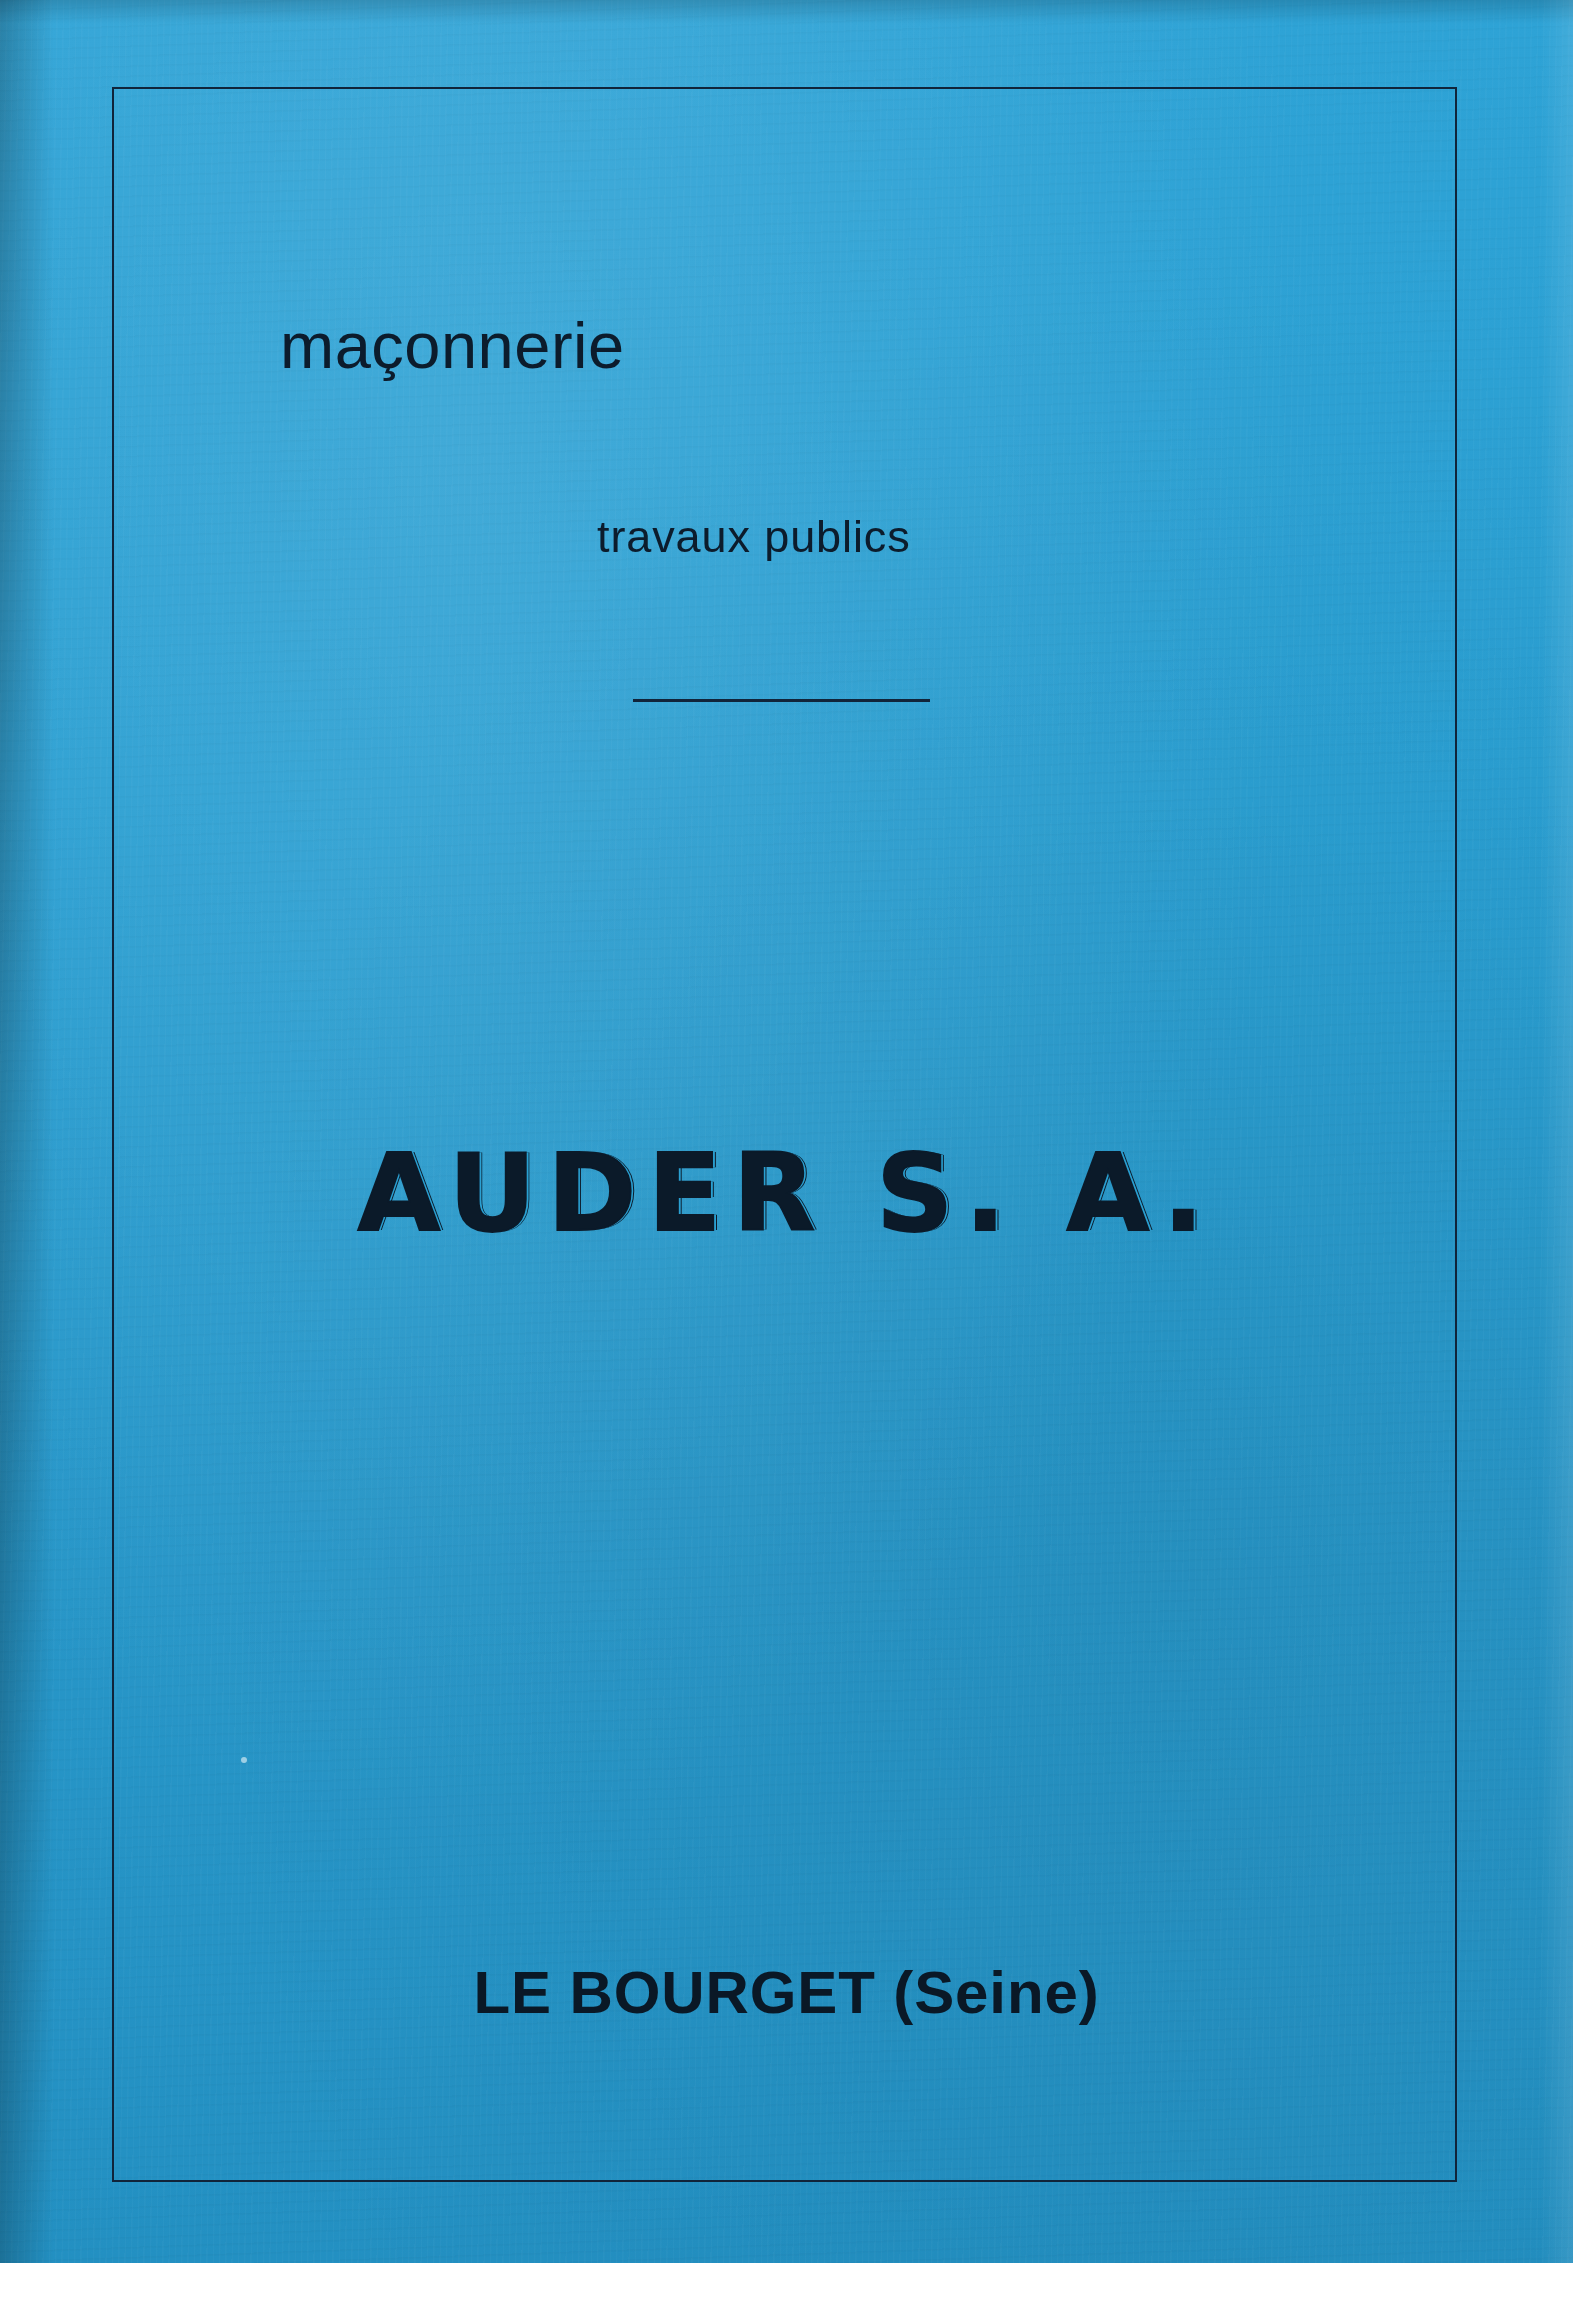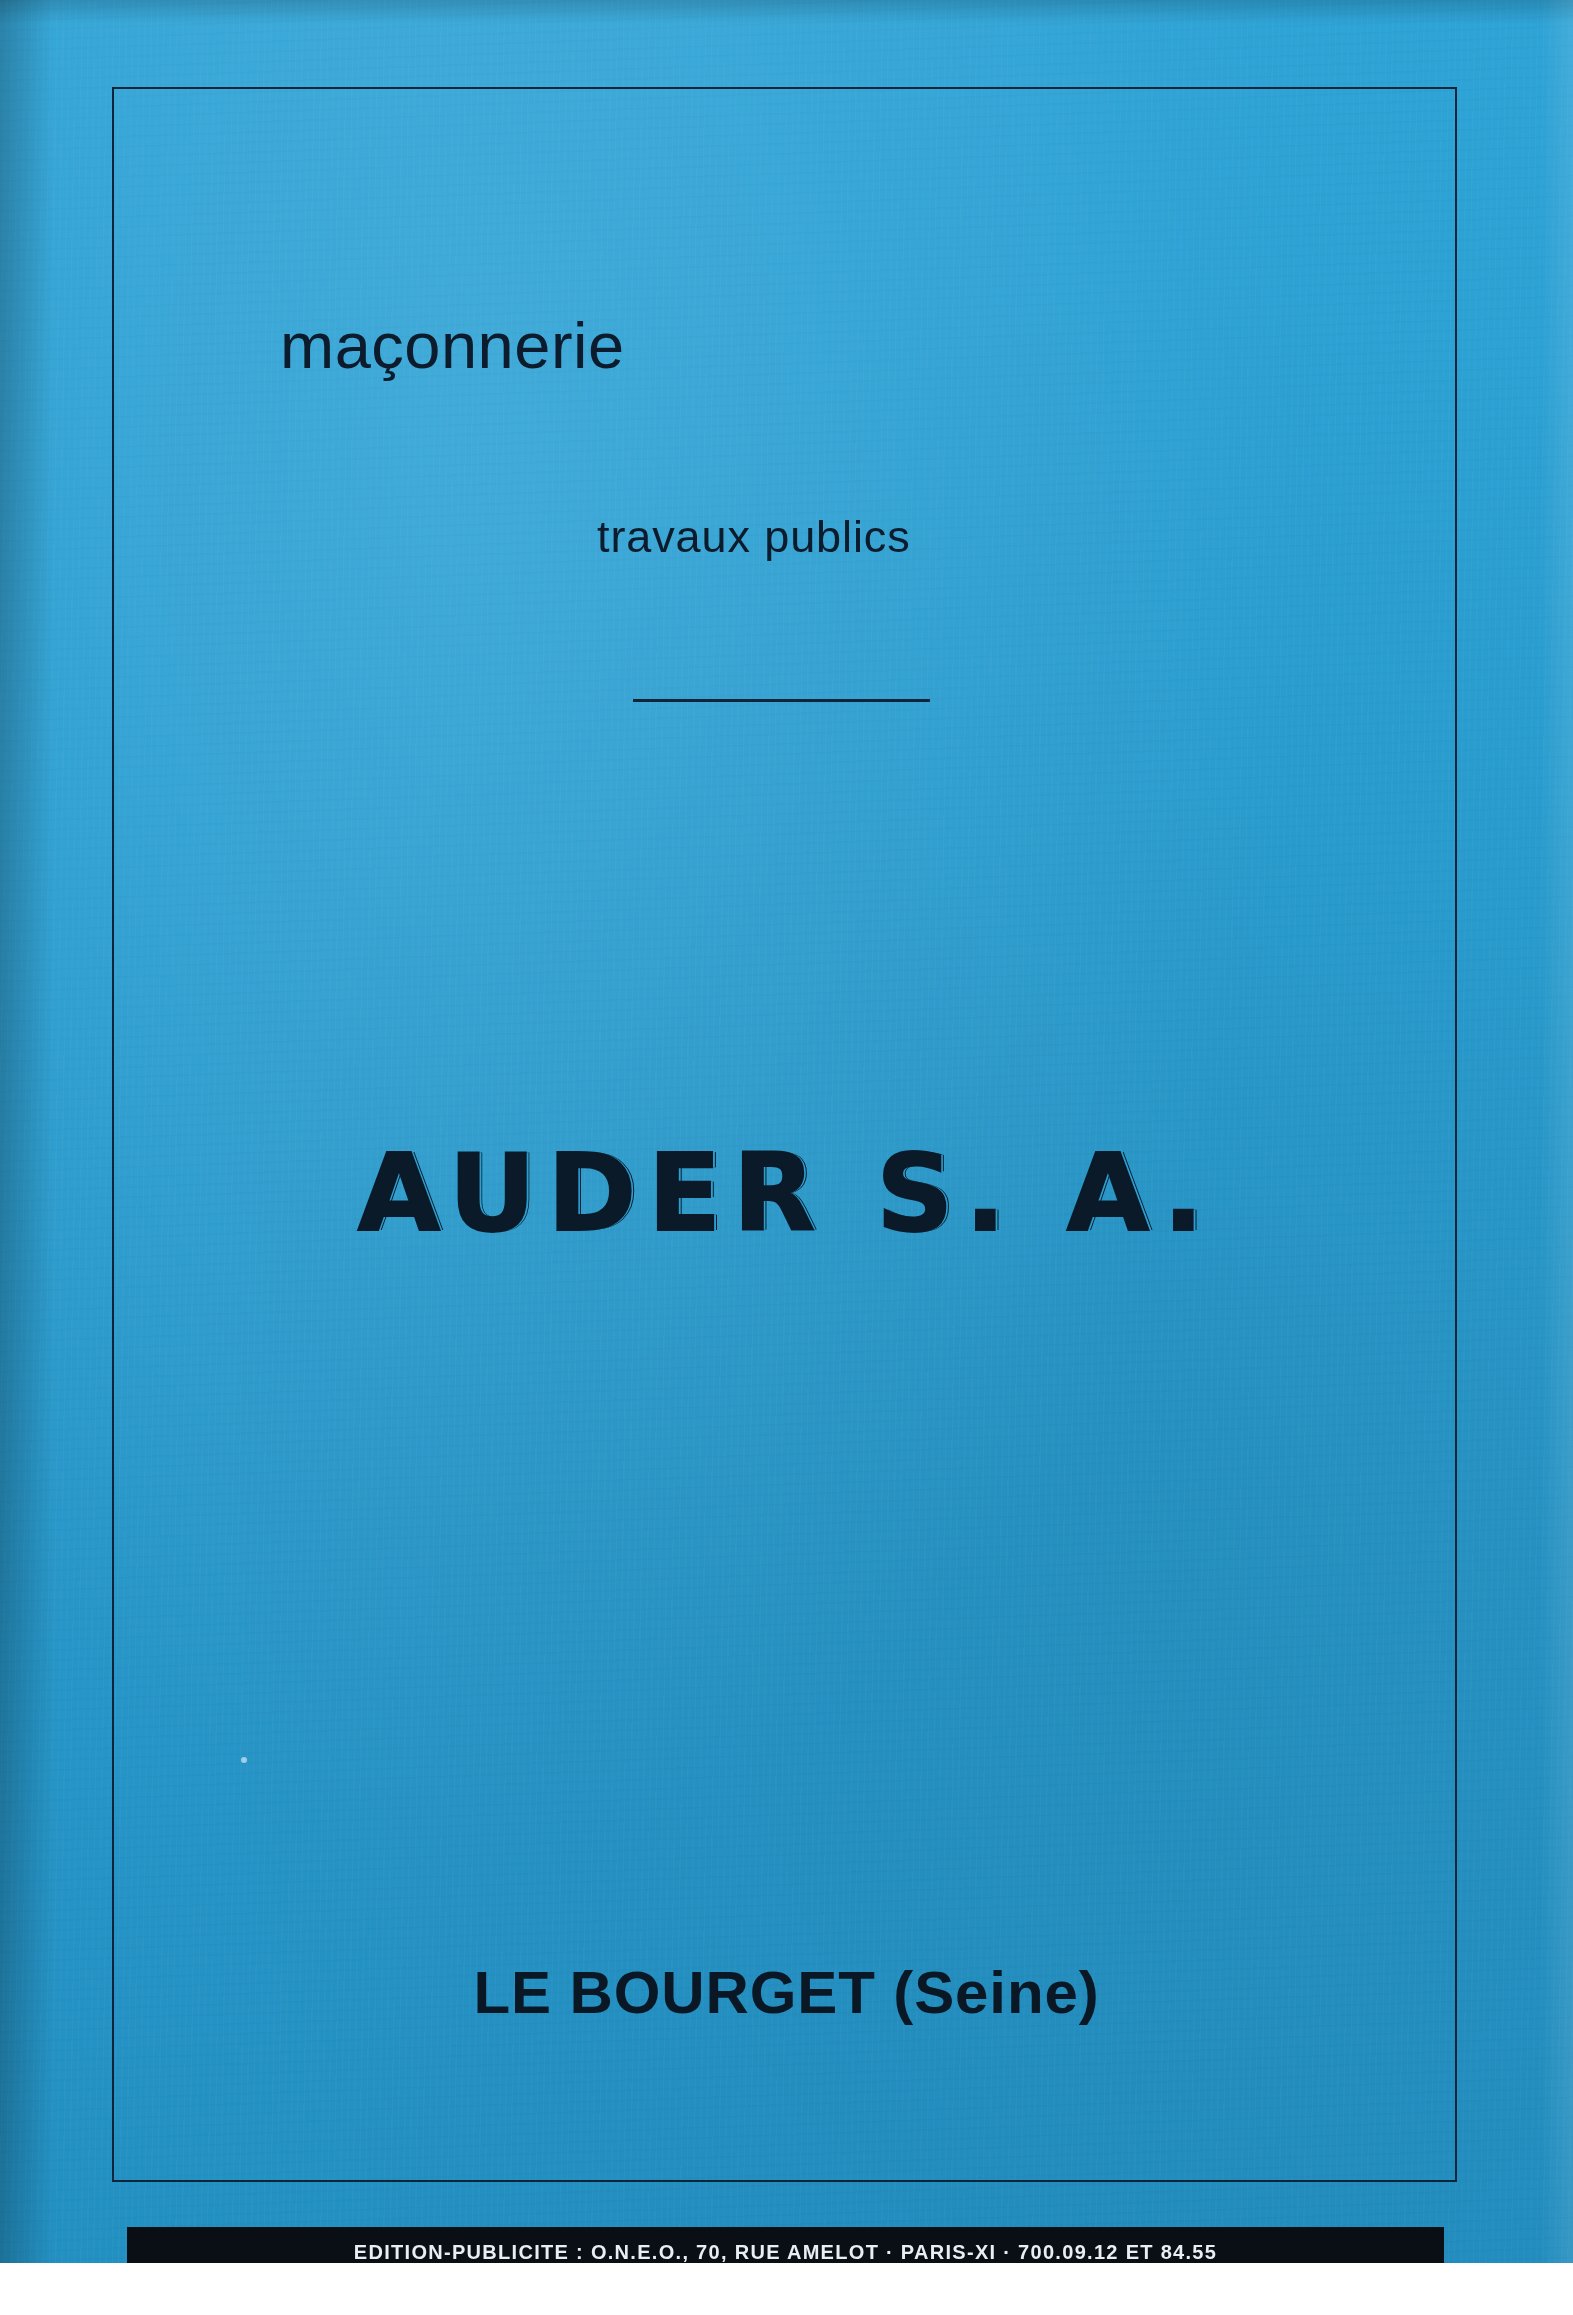--- a/index.html
+++ b/index.html
@@ -187,21 +187,18 @@
 
   <div class="rule"></div>
 
   <div class="company">AUDER S. A.</div>
 
   <div class="speck"></div>
 
 
   <div class="address-city">LE BOURGET (Seine)</div>
 
-  <div class="credit-bar">
-    <span class="credit-text">EDITION-PUBLICITE :  O.N.E.O.,  70,  RUE  AMELOT  ·  PARIS-XI  ·  700.09.12  ET  84.55</span>
-  </div>
 
   <div class="edge-shadow-left"></div>
   <div class="edge-shadow-top"></div>
   <div class="edge-shadow-right"></div>
 </div>
 
 
 </body></html>

